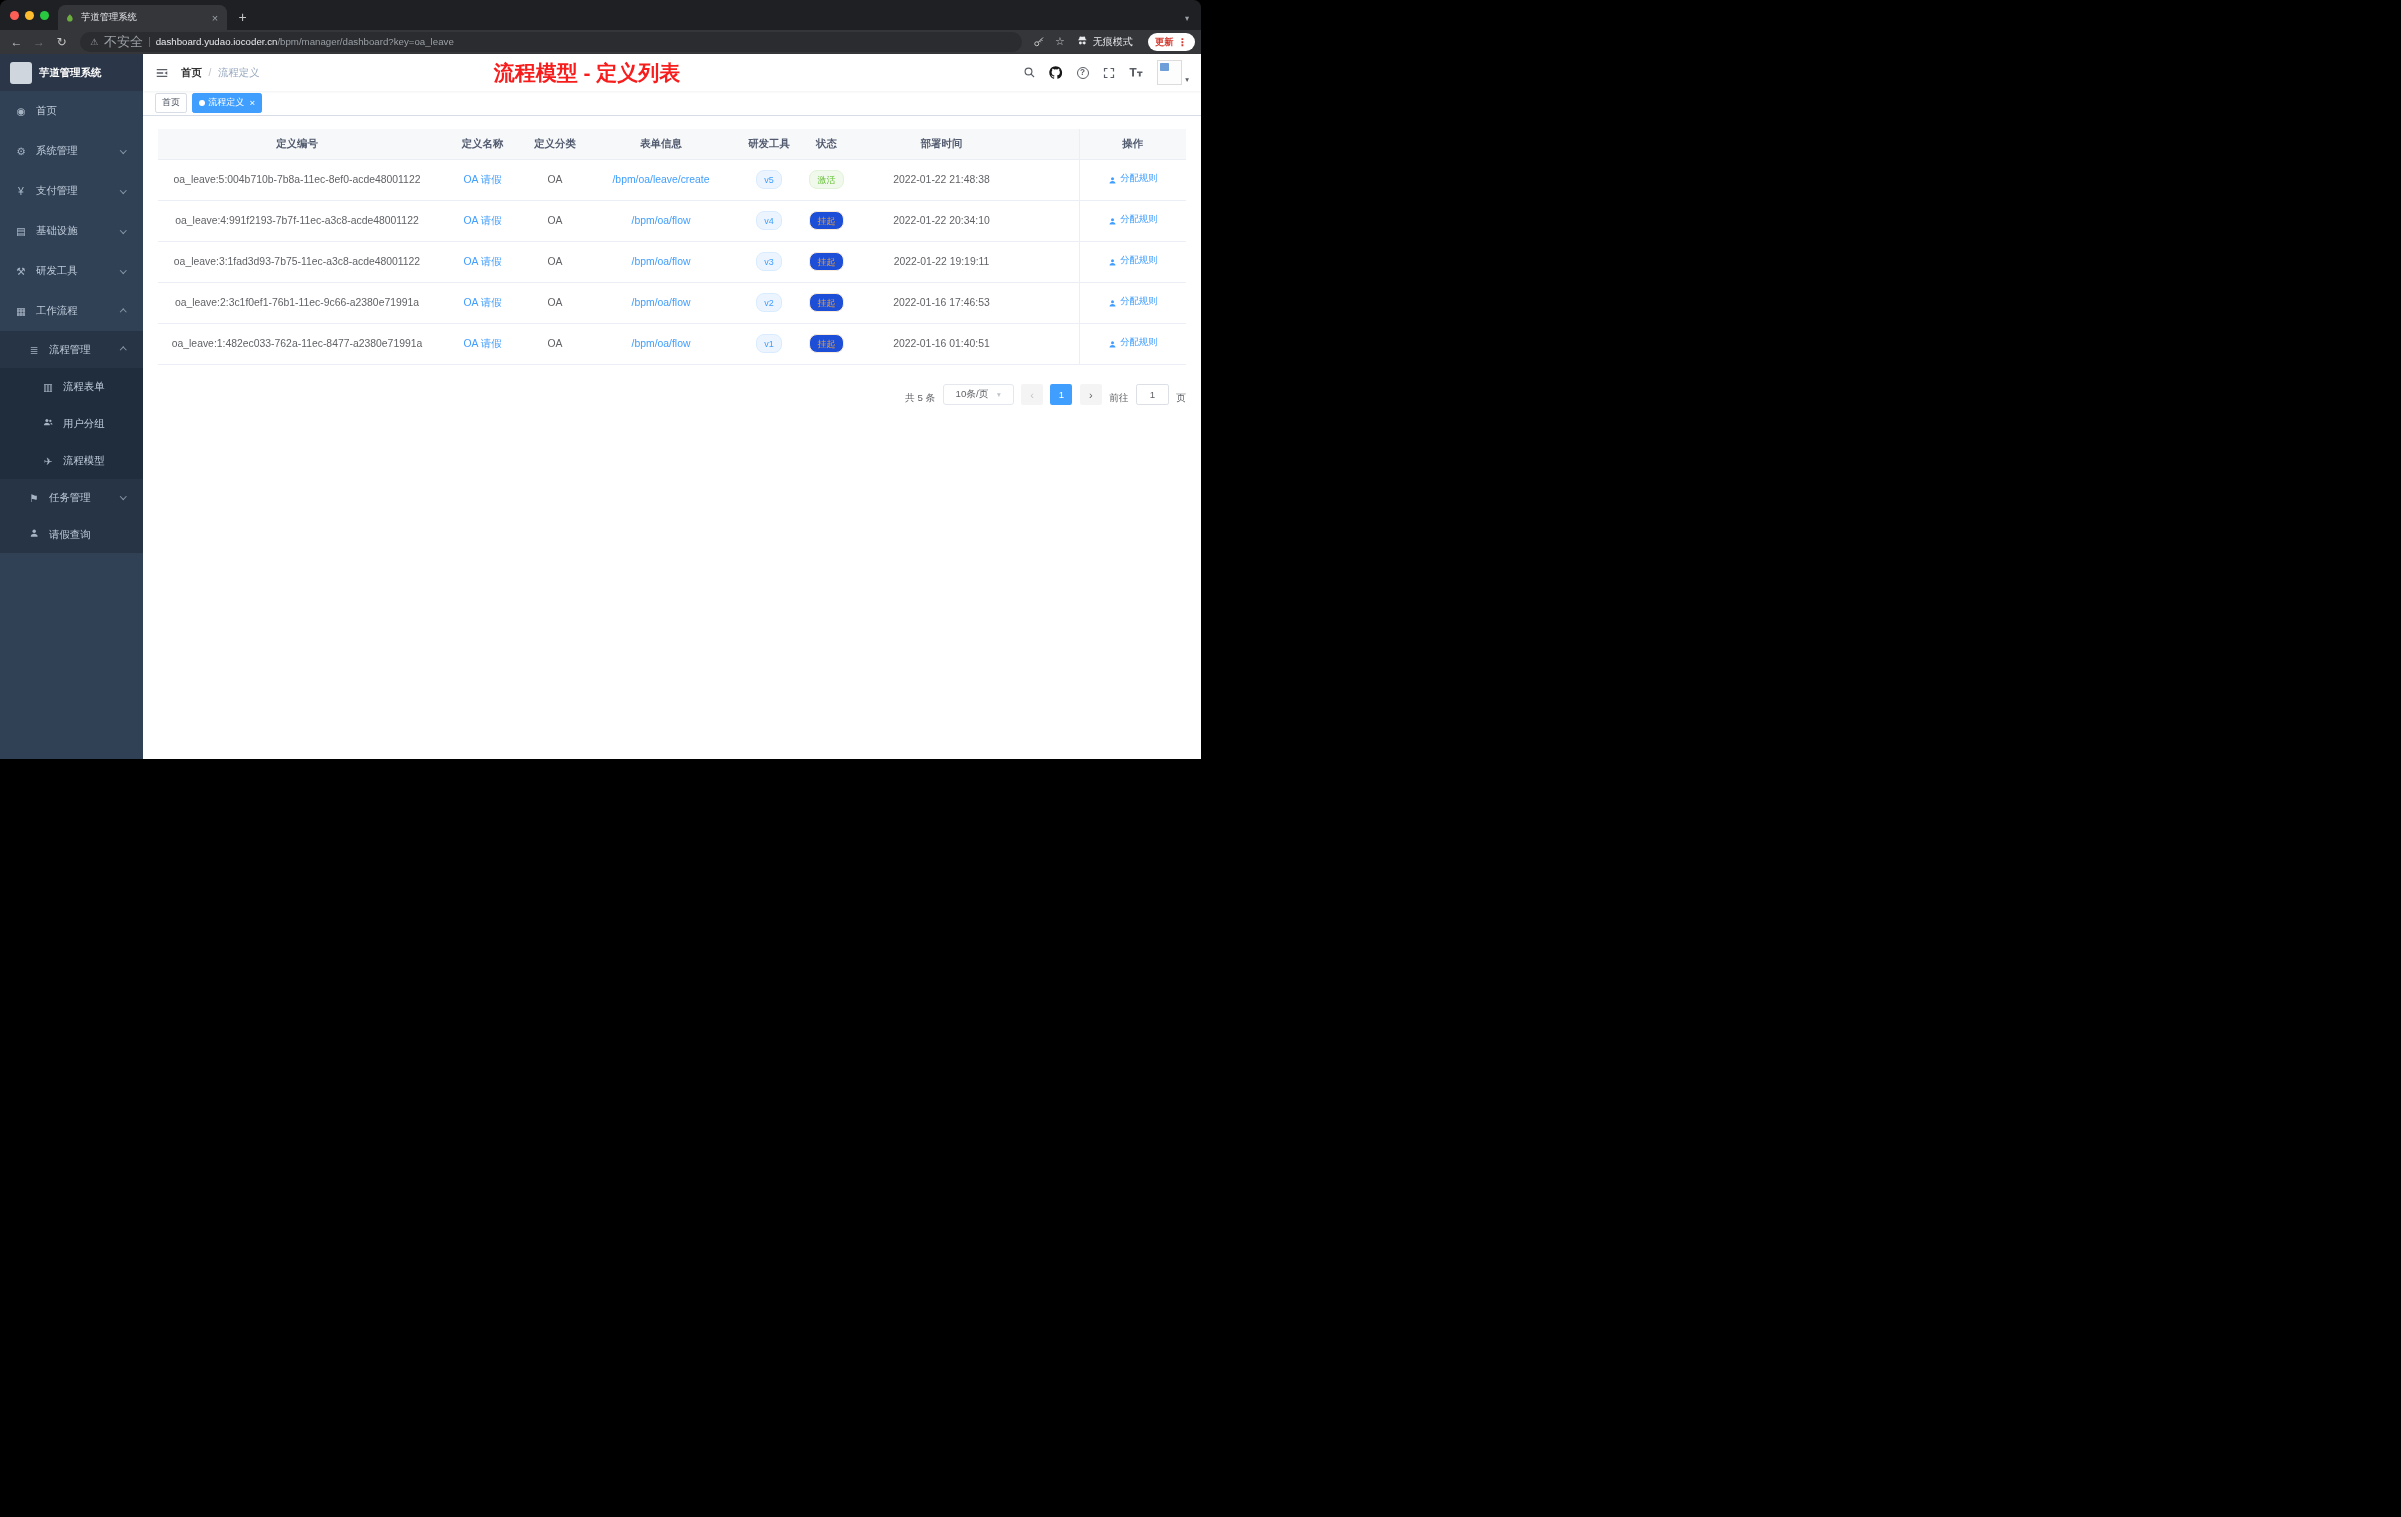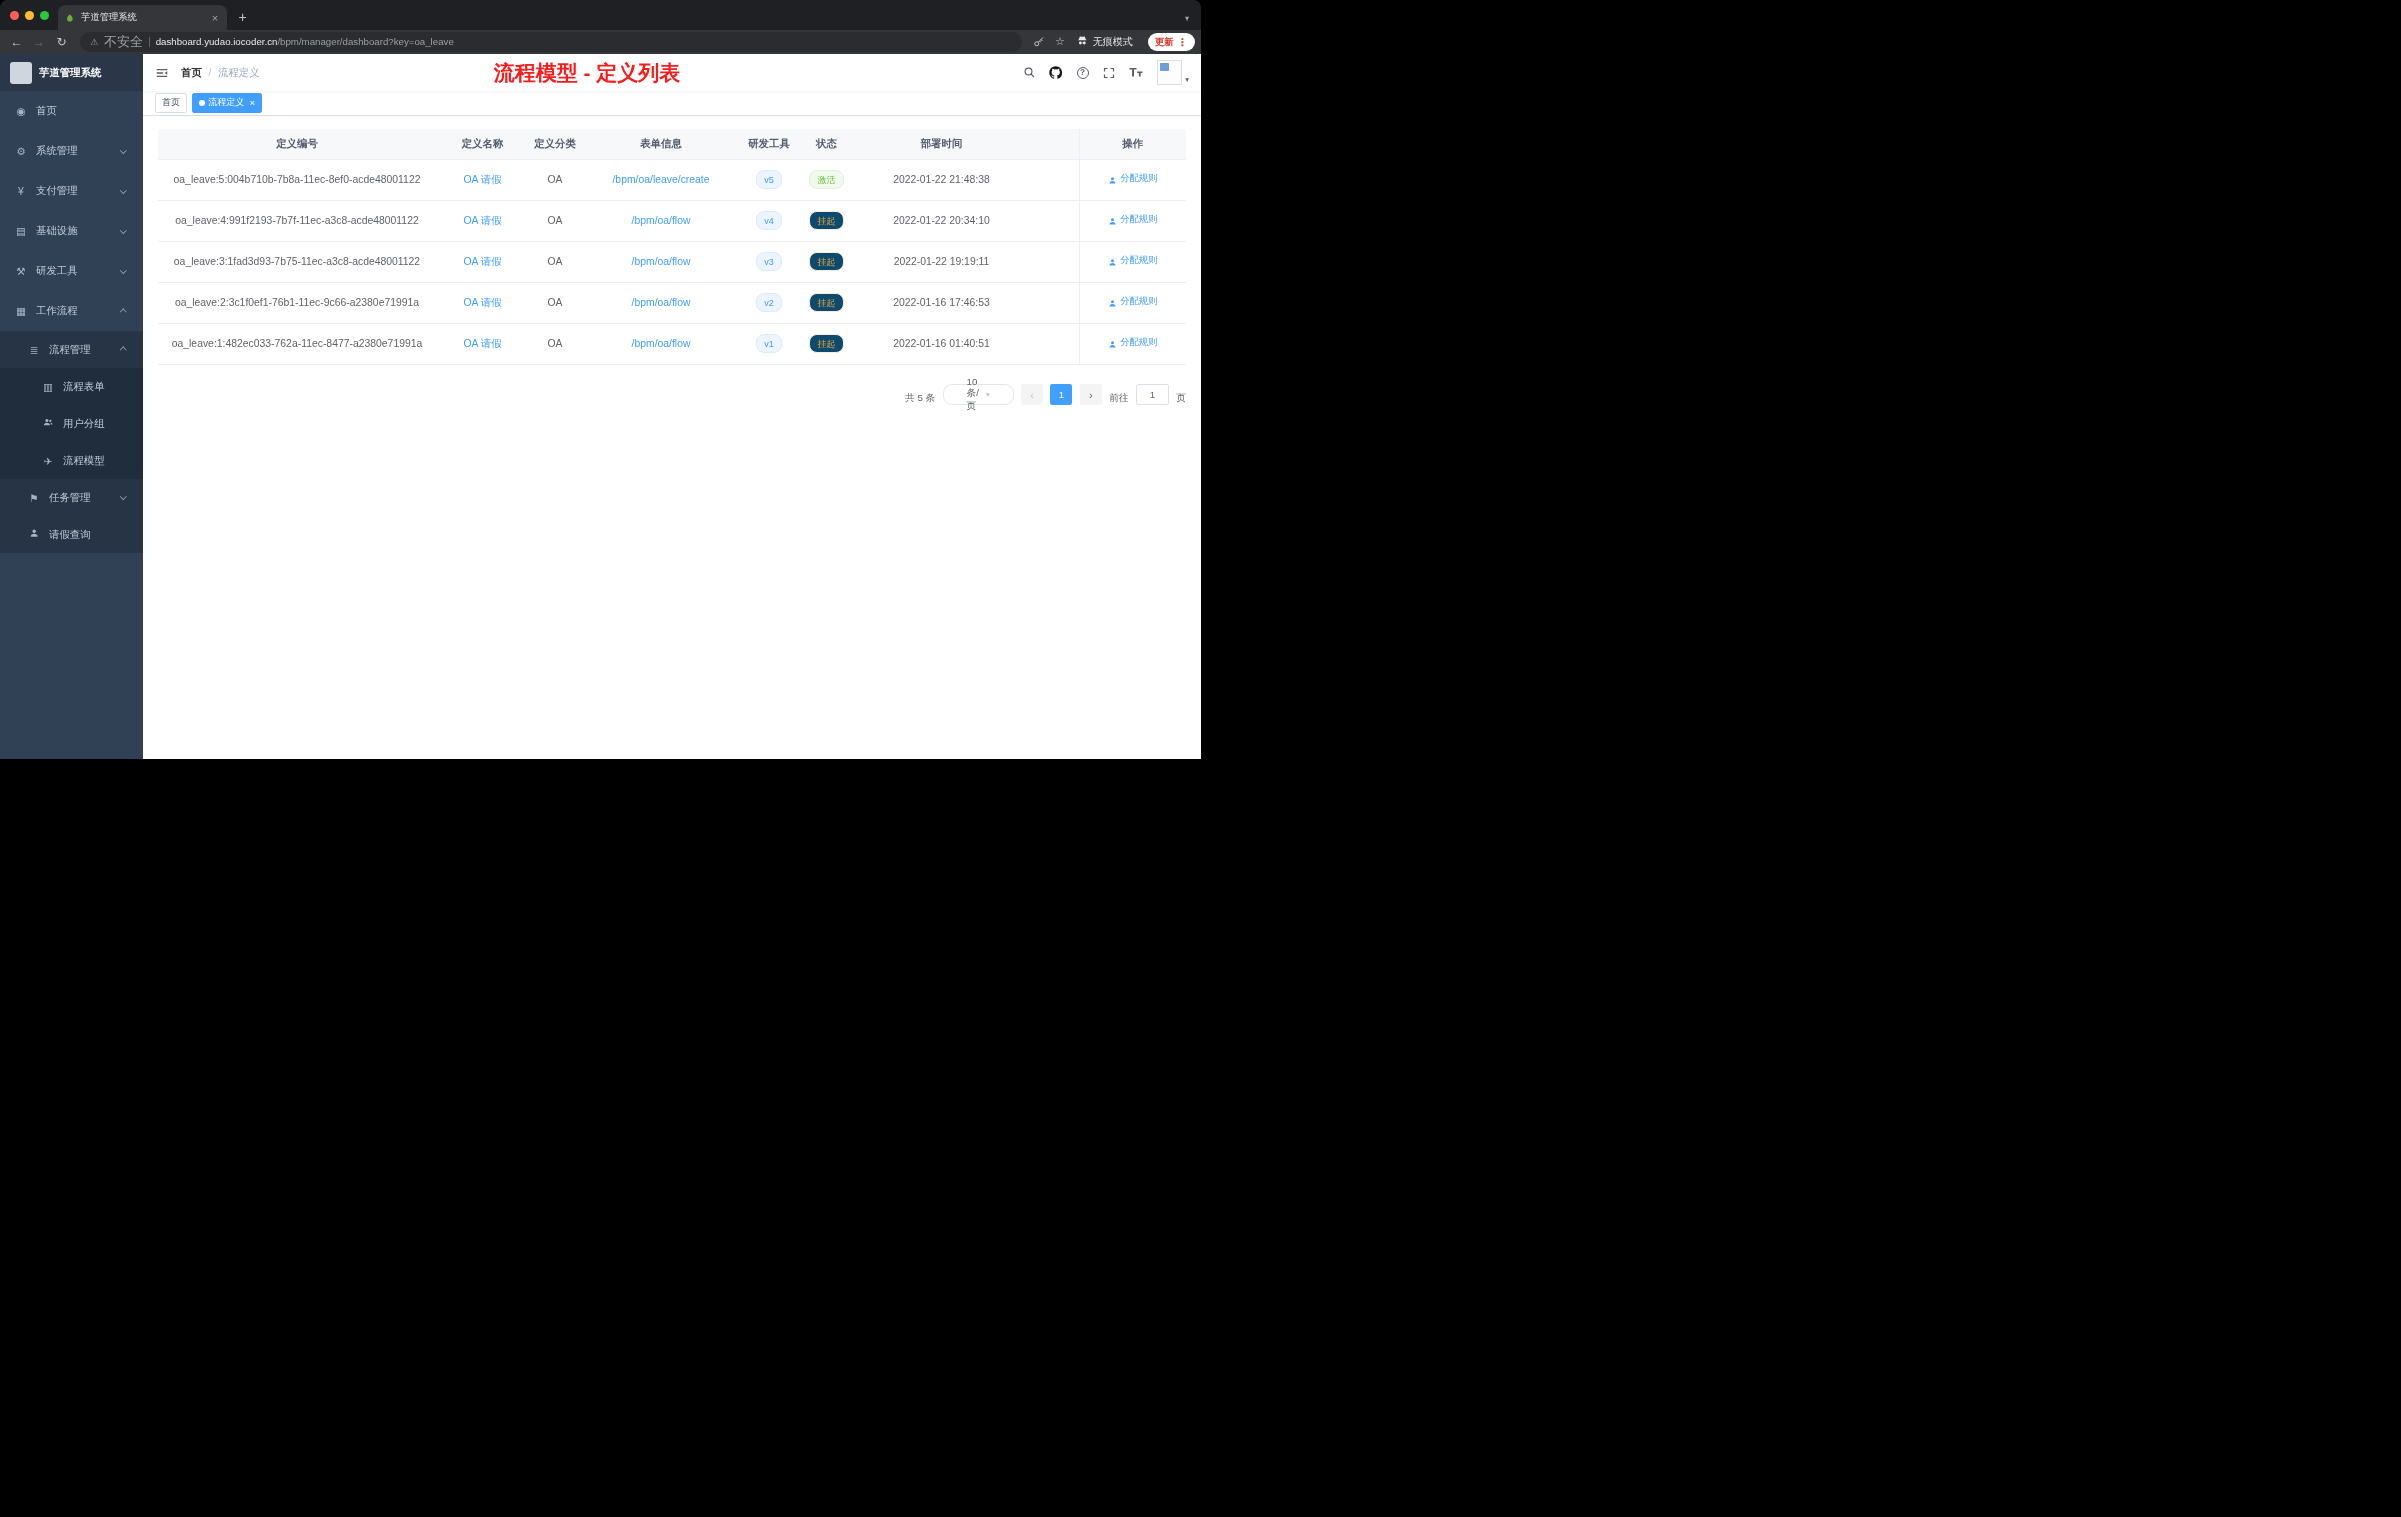--- a/index.html
+++ b/index.html
@@ -70,26 +70,26 @@
   .tag-close{font-size:9.7px;margin-left:1.5px;cursor:pointer}
 
   .content{flex:1;padding:13.4px 15px;overflow:hidden;background:#fff}
   table{width:100%;border-collapse:collapse;table-layout:fixed}
   th{height:30px;background:#f7f8fa;color:#515a6e;font-size:10.4px;font-weight:700;text-align:center;border-bottom:0.7px solid #ebeef5;white-space:nowrap;overflow:hidden}
   td{height:41px;text-align:center;font-size:10.4px;color:#606266;border-bottom:0.7px solid #ebeef5;white-space:nowrap;overflow:hidden}
   .link{color:#409eff;text-decoration:none;cursor:pointer}
   .etag{display:inline-block;padding:2.2px 7.4px;font-size:9px;border-radius:8px;line-height:1.4}
   .etag.v-info{background:#ecf5ff;border:0.7px solid #d9ecff;color:#409eff}
   .etag.st-success{background:#f0f9eb;border:0.7px solid #e1f3d8;color:#67c23a}
-  .etag.st-warning{background:#0c4a6e;border:0.7px solid #faecd8;color:#e6a23c}
+  .etag.st-warning{background:#1d4ed8;border:0.7px solid #faecd8;color:#e6a23c}
   .col-op{border-left:0.7px solid #ebeef5}
   .op-link{color:#409eff;font-size:9.3px;display:inline-flex;align-items:flex-end;gap:3px;cursor:pointer}
 
   .pager{display:flex;align-items:flex-end;justify-content:flex-end;gap:7.4px;margin-top:19.3px;font-size:9.7px;color:#606266}
-  .psize{width:71px;height:21px;border:0.7px solid #e4e7ed;border-radius:9px;display:flex;align-items:center;justify-content:space-between;padding:0 23px;color:#606266;cursor:pointer;background:#fff}
+  .psize{width:71px;height:21px;border:0.7px solid #e4e7ed;border-radius:3px;display:flex;align-items:center;justify-content:space-between;padding:0 12px;color:#606266;cursor:pointer;background:#fff}
   .pcaret{color:#c0c4cc;font-size:7.4px}
   .pbtn{min-width:22px;height:21px;background:#f4f4f5;border-radius:2.2px;display:flex;align-items:center;justify-content:center;font-size:11px;cursor:pointer;color:#606266}
   .pbtn.disabled{color:#c0c4cc;cursor:not-allowed}
   .pnum{min-width:22px;height:21px;background:#409eff;color:#fff;border-radius:2.2px;display:flex;align-items:center;justify-content:center;font-size:9.7px;cursor:pointer}
   .goto-input{width:33px;height:21px;border:0.7px solid #dcdfe6;border-radius:2.2px;text-align:center;font-size:9.7px;color:#606266;outline:none;font-family:inherit}
 </style>
 </head>
 <body>
 
 <div class="window">

